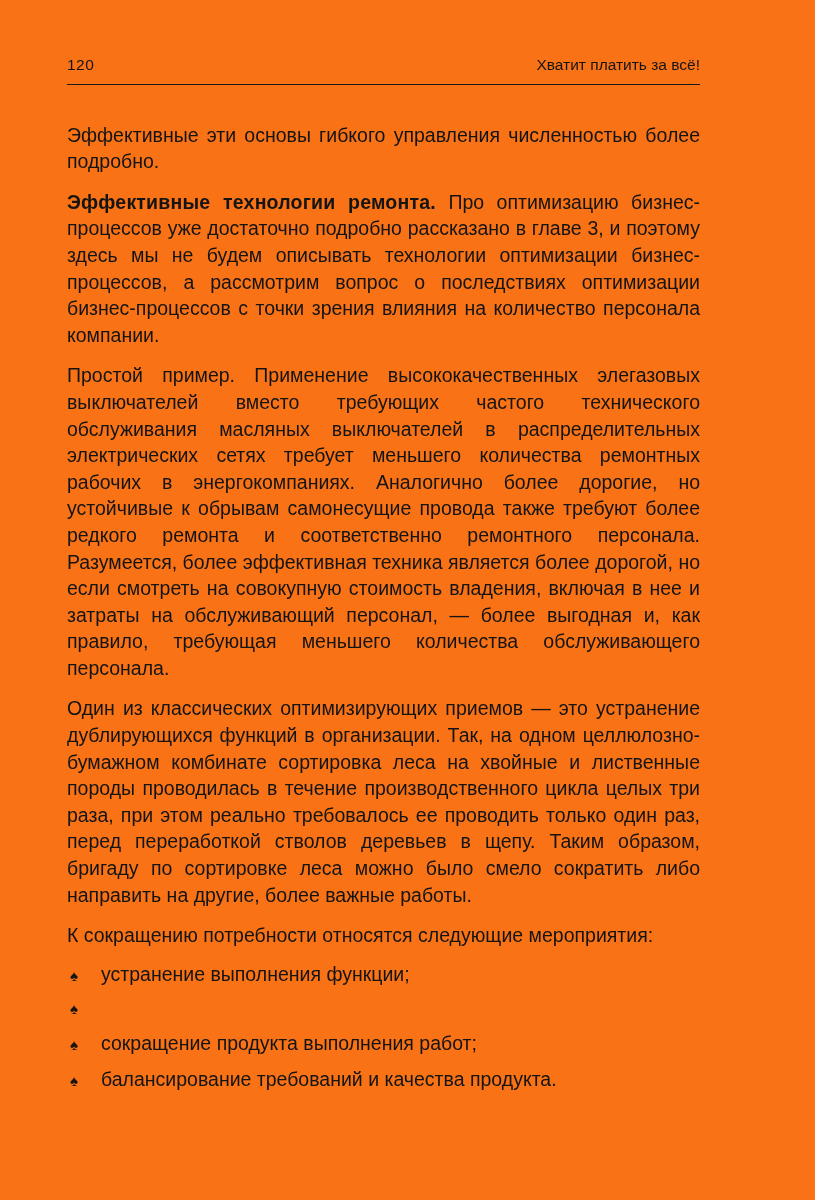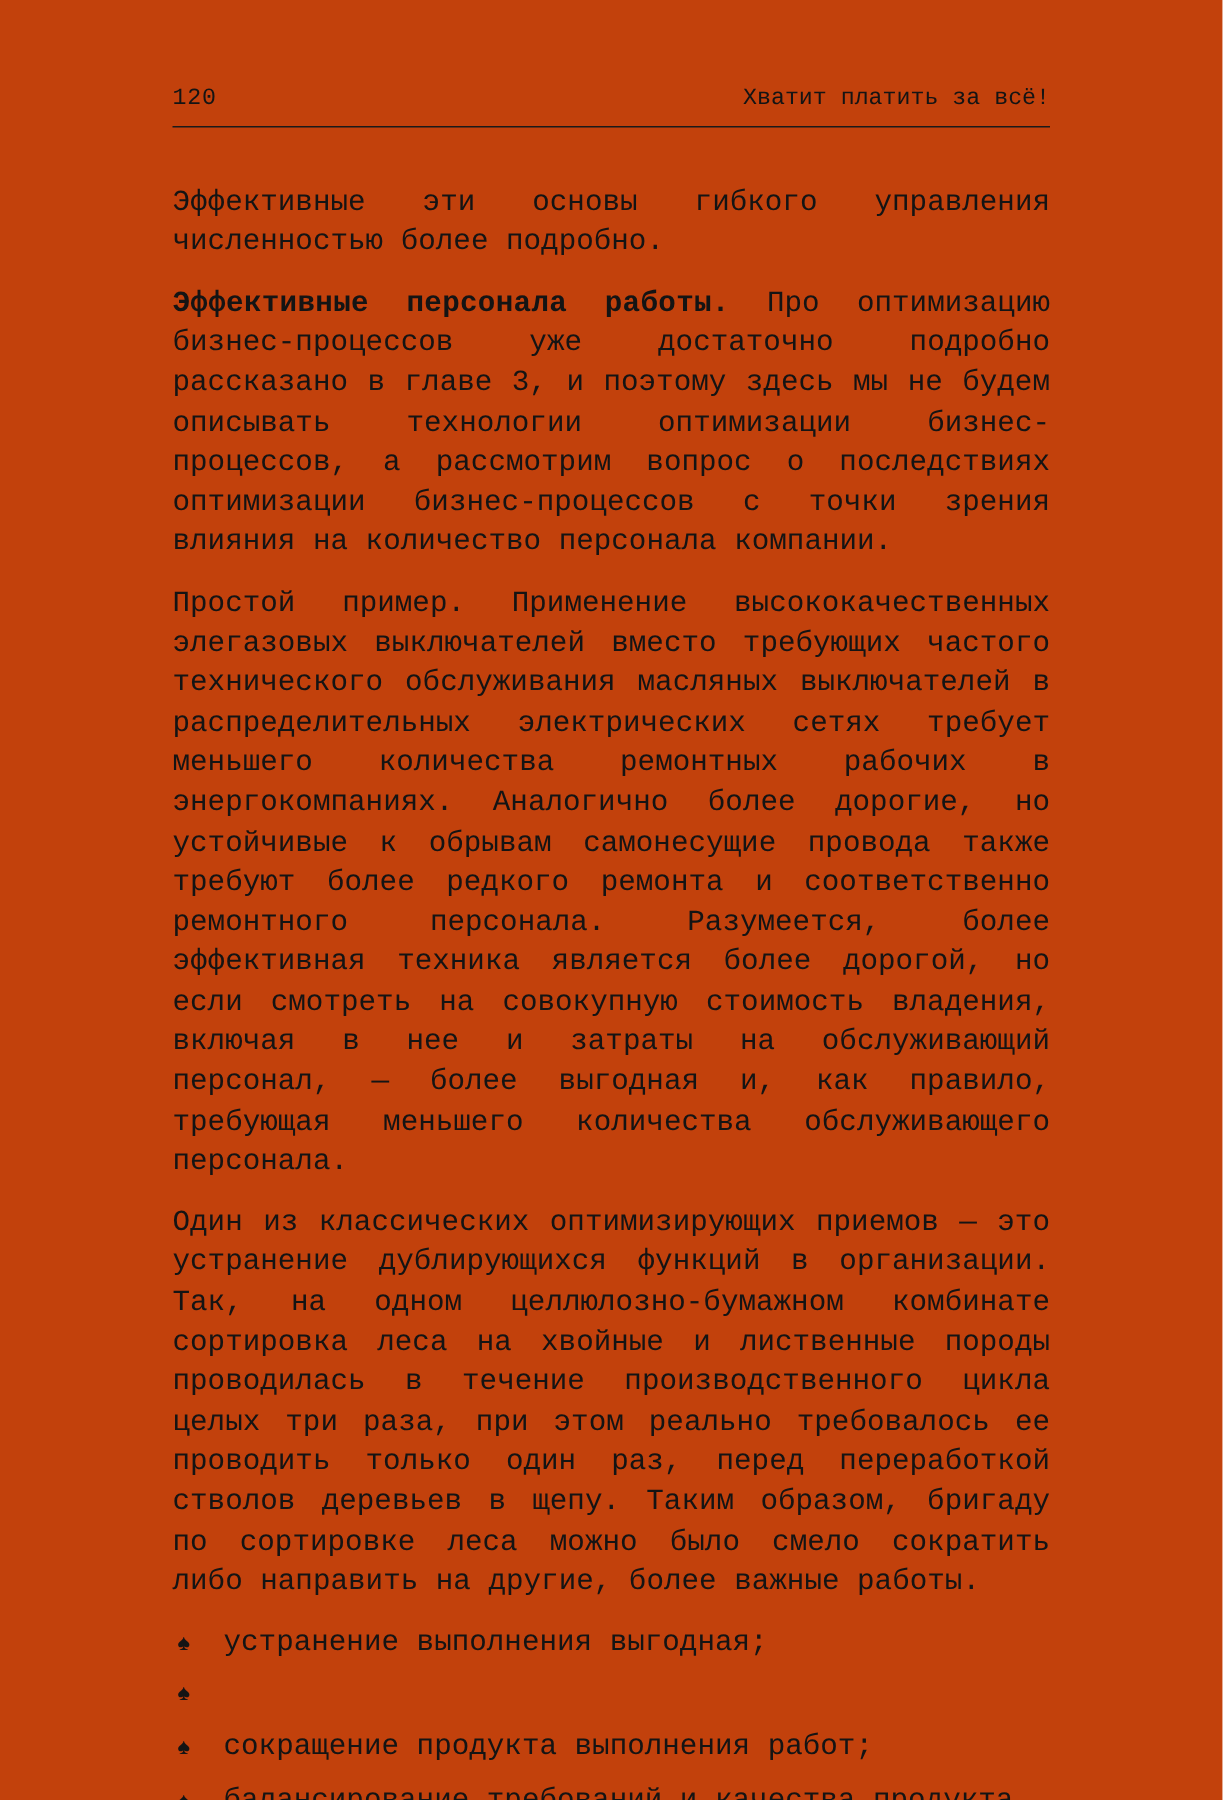--- a/index.html
+++ b/index.html
@@ -4,24 +4,24 @@
 <style>
   html, body {
     margin: 0;
     padding: 0;
     background: #ffffff;
   }
   .page {
     position: relative;
     width: 815px;
     height: 1200px;
-    background: #c2410c;
+    background: #f97316;
     box-sizing: border-box;
-    padding: 56px 115px 0 115px;
-    font-family: Liberation Mono, monospace;
+    padding: 56px 115px 0 67px;
+    font-family: Liberation Sans, sans-serif;
     color: #141414;
     overflow: hidden;
   }
   .running-head {
     display: flex;
     justify-content: space-between;
     align-items: baseline;
     font-size: 15.5px;
     line-height: 1.2;
     color: #141414;
@@ -78,32 +78,33 @@
   <div class="running-head">
     <span class="page-num">120</span>
     <span class="run-title">Хватит платить за всё!</span>
   </div>
   <hr class="head-rule">
 
   <div class="body-text">
 
     <p>Эффективные эти основы гибкого управления численностью более подробно.</p>
 
-    <p><span class="lead-bold">Эффективные персонала работы.</span><span> Про оптимизацию бизнес-процессов уже достаточно подробно рассказано в главе 3, и поэтому здесь мы не будем описывать технологии оптимизации бизнес-процессов, а рассмотрим вопрос о последствиях оптимизации бизнес-процессов с точки зрения влияния на количество персонала компании.</span></p>
+    <p><span class="lead-bold">Эффективные технологии ремонта.</span><span> Про оптимизацию бизнес-процессов уже достаточно подробно рассказано в главе 3, и поэтому здесь мы не будем описывать технологии оптимизации бизнес-процессов, а рассмотрим вопрос о последствиях оптимизации бизнес-процессов с точки зрения влияния на количество персонала компании.</span></p>
 
     <p>Простой пример. Применение высококачественных элегазовых выключателей вместо требующих частого технического обслуживания масляных выключателей в распределительных электрических сетях требует меньшего количества ремонтных рабочих в энергокомпаниях. Аналогично более дорогие, но устойчивые к обрывам самонесущие провода также требуют более редкого ремонта и соответственно ремонтного персонала. Разумеется, более эффективная техника является более дорогой, но если смотреть на совокупную стоимость владения, включая в нее и затраты на обслуживающий персонал, — более выгодная и, как правило, требующая меньшего количества обслуживающего персонала.</p>
 
     <p>Один из классических оптимизирующих приемов — это устранение дублирующихся функций в организации. Так, на одном целлюлозно-бумажном комбинате сортировка леса на хвойные и лиственные породы проводилась в течение производственного цикла целых три раза, при этом реально требовалось ее проводить только один раз, перед переработкой стволов деревьев в щепу. Таким образом, бригаду по сортировке леса можно было смело сократить либо направить на другие, более важные работы.</p>
 
 
+    <p class="last">К сокращению потребности относятся следующие мероприятия:</p>
 
     <ul class="bullets">
       <li>
         <span class="bullet-mark">♠</span>
-        <span>устранение выполнения выгодная;</span>
+        <span>устранение выполнения функции;</span>
       </li>
       <li>
         <span class="bullet-mark">♠</span>
       </li>
       <li>
         <span class="bullet-mark">♠</span>
         <span>сокращение продукта выполнения работ;</span>
       </li>
       <li>
         <span class="bullet-mark">♠</span>

